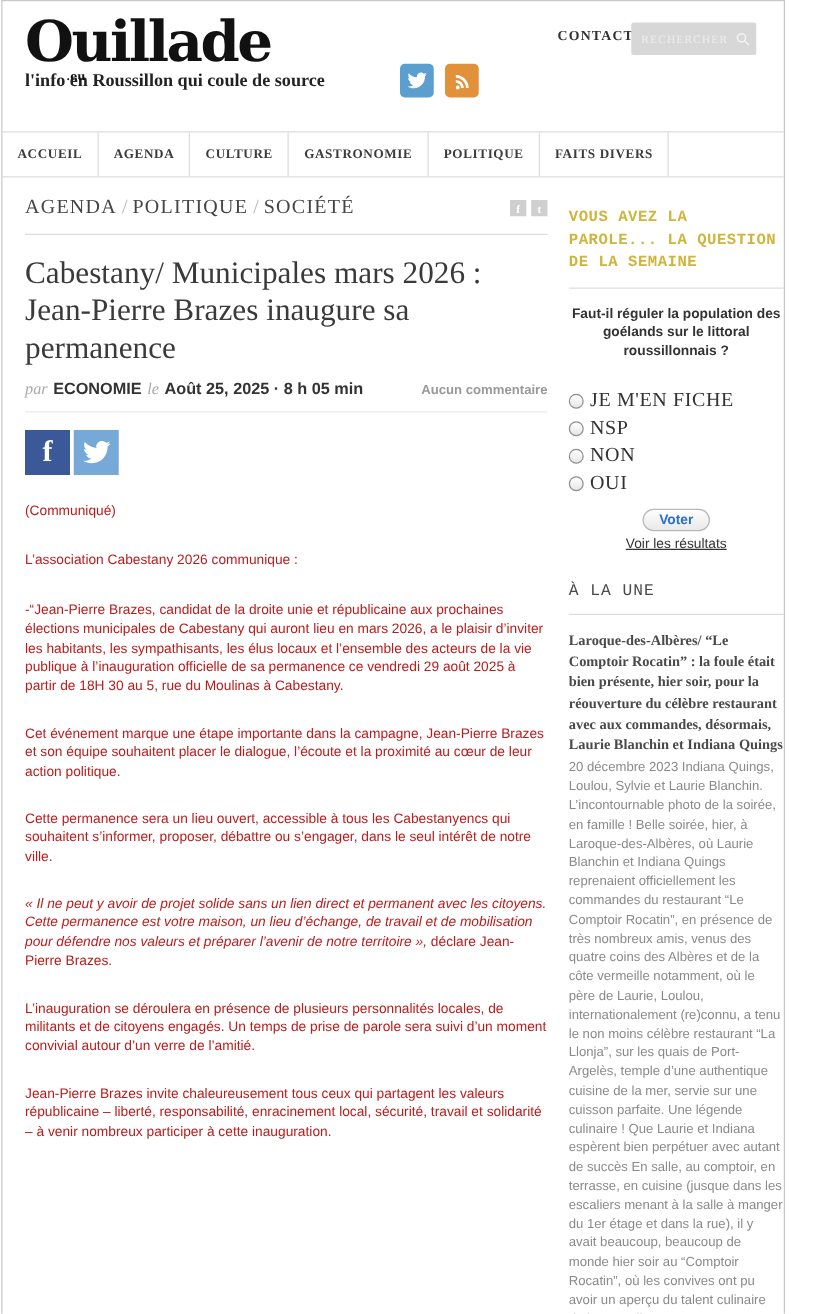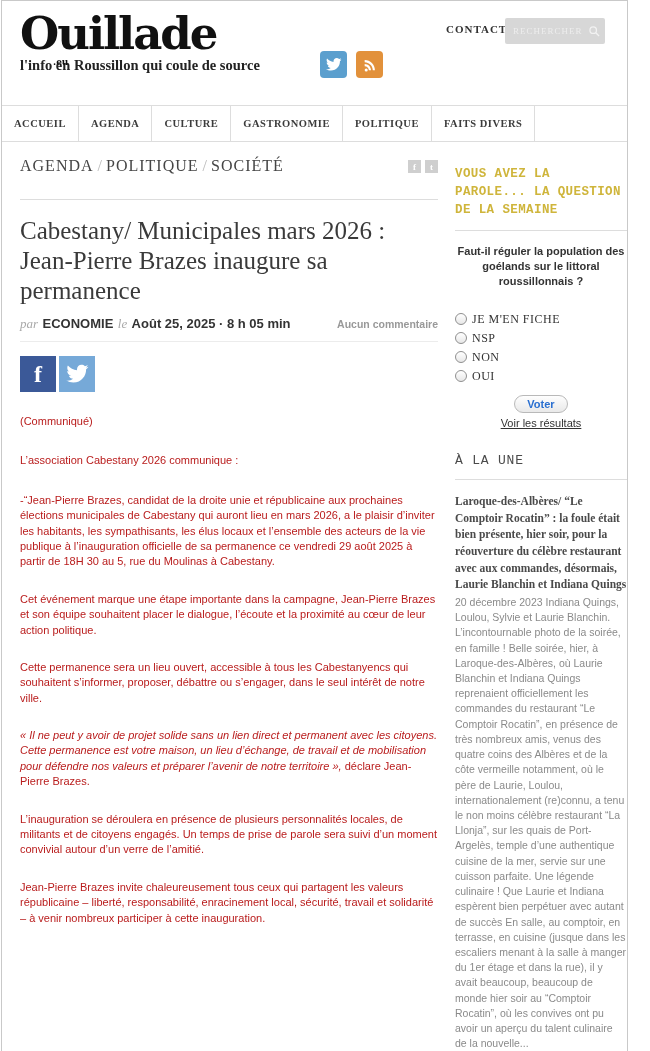--- a/index.html
+++ b/index.html
@@ -26,21 +26,21 @@
   
   .nav { display:flex; border-top:1px solid #ddd; border-bottom:1px solid #ddd; height:37px; align-items:stretch; }
   .nav a { display:flex; align-items:center; padding:0 12px; border-right:1px solid #ddd; font-family:"Liberation Serif", serif; font-weight:bold; font-size:10.5px; letter-spacing:.5px; color:#3c3c3c; text-decoration:none; white-space:nowrap; }
 
   
   .content { display:flex; padding:15px 18px 0 18px; }
   .main { width:418px; flex:0 0 418px; }
   .sidebar { margin-left:17px; width:172px; flex:0 0 172px; }
 
   
-  .crumb-row { display:flex; justify-content:space-between; align-items:flex-start; padding-bottom:24px; border-bottom:1px solid #ddd;text-align:right; }
+  .crumb-row { display:flex; justify-content:space-between; align-items:flex-start; padding-bottom:12px; border-bottom:1px solid #ddd;text-align:right; }
   .crumbs a { font-family:"Liberation Serif", serif; font-size:16px; letter-spacing:1px; color:#454545; text-decoration:none; }
   .crumb-sep { color:#b9b9b9; font-family:"Liberation Serif", serif; font-size:16px; padding:0 4px; }
   .mini-icons { display:flex; gap:4px; margin-top:3px; }
   .mini { width:13px; height:13px; background:#cfcfcf; color:#fff; font-family:"Liberation Serif", serif; font-weight:bold; font-size:9px; display:flex; align-items:center; justify-content:center; text-decoration:none; }
 
   
   h1.title { font-family:"Liberation Serif", serif; font-weight:400; font-size:25px; line-height:1.2; color:#3a3a3a; margin:16px 0 8px; }
   .byline { display:flex; justify-content:space-between; align-items:baseline; padding-bottom:9px; border-bottom:1px solid #ececec; }
   .byline .lab { font-family:"Liberation Serif", serif; font-style:italic; font-size:13px; color:#a9a9a9; }
   .byline .strong { font-size:13px; font-weight:bold; color:#333; text-decoration:none; }
@@ -55,21 +55,21 @@
   .main p.quote { font-style:italic; }
   .main p.quote .attr { font-style:normal; }
 
   
   .widget h3 { font-family:Liberation Mono, monospace; font-weight:400; font-size:13px; letter-spacing:.8px; color:#4a4a4a; margin-top:8px; }
   .widget h3.gold { font-weight:bold; font-size:12.5px; line-height:1.45; color:#cfb53b; letter-spacing:.4px; }
   .w-div { border:none; border-top:1px solid #ddd; margin:11px 0 13px; }
   .poll-q { font-size:11px; font-weight:bold; color:#333; text-align:center; line-height:1.35; margin-bottom:23px; }
   .poll-opt { display:flex; align-items:center; gap:5px; margin:4px 0; }
   .radio { width:12px; height:12px; border:1px solid #8f8f8f; border-radius:50%; background:linear-gradient(#fff,#e7e7e7); flex:0 0 12px; cursor:pointer; }
-  .poll-opt label { font-family:"Liberation Serif", serif; font-size:12px; letter-spacing:.5px; color:#333; cursor:pointer; }
+  .poll-opt label { font-family:"Liberation Serif", serif; font-size:16px; letter-spacing:.5px; color:#333; cursor:pointer; }
   .poll-actions { text-align:center; margin-top:10px; }
   .vote-btn { display:inline-block; border:1px solid #b9b9b9; border-radius:9px; background:linear-gradient(#fefefe,#e9e9e9); color:#2a6fd0; font-weight:bold; font-size:11px; padding:2px 12px; cursor:pointer; font-family:"Liberation Sans", sans-serif; }
   .results-link { display:block; text-align:center; font-size:11px; color:#333; margin-top:4px; }
 
   .sb-title { display:block; font-family:"Liberation Serif", serif; font-weight:bold; font-size:11.5px; line-height:1.45; color:#4a4a4a; text-decoration:none; }
   .sb-body { font-size:10.5px; line-height:1.45; color:#8a8a8a; margin-top:2px; }
   .sb-more { display:inline-block; font-family:"Liberation Serif", serif; font-size:11px; color:#777; text-decoration:none; margin-top:3px; }
   .widget { margin-bottom:24px; }
 </style>
 </head>

